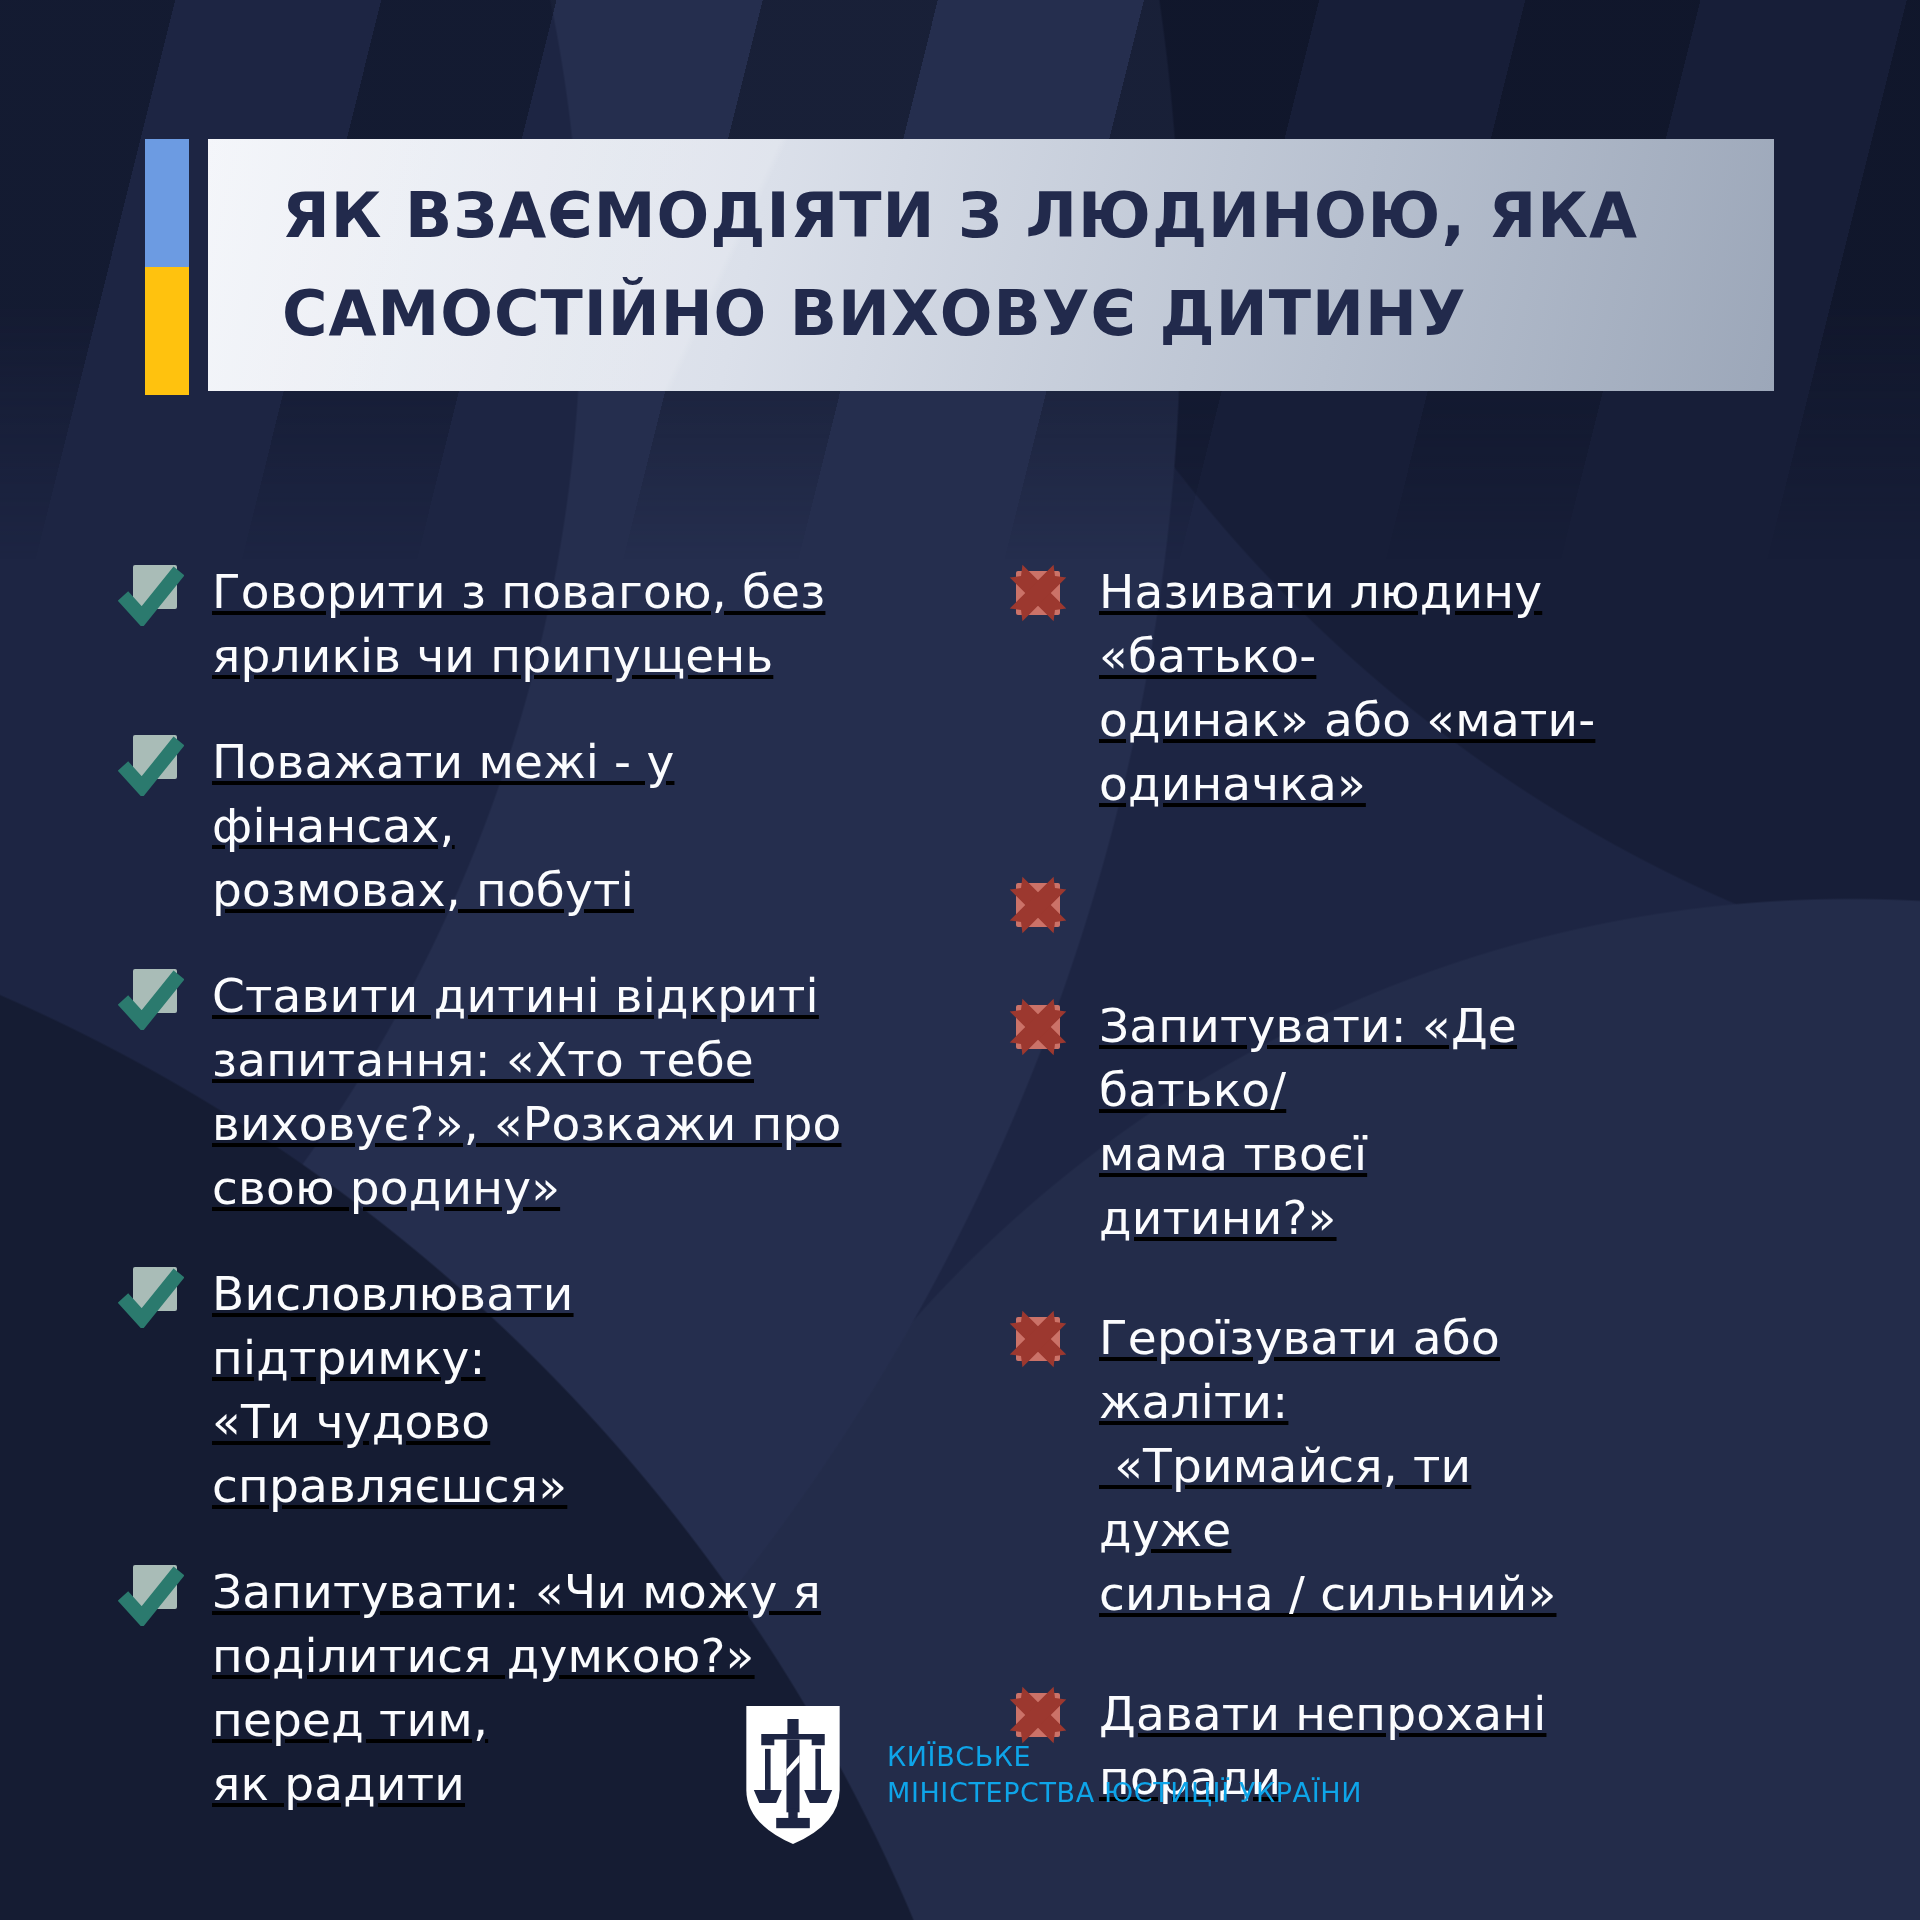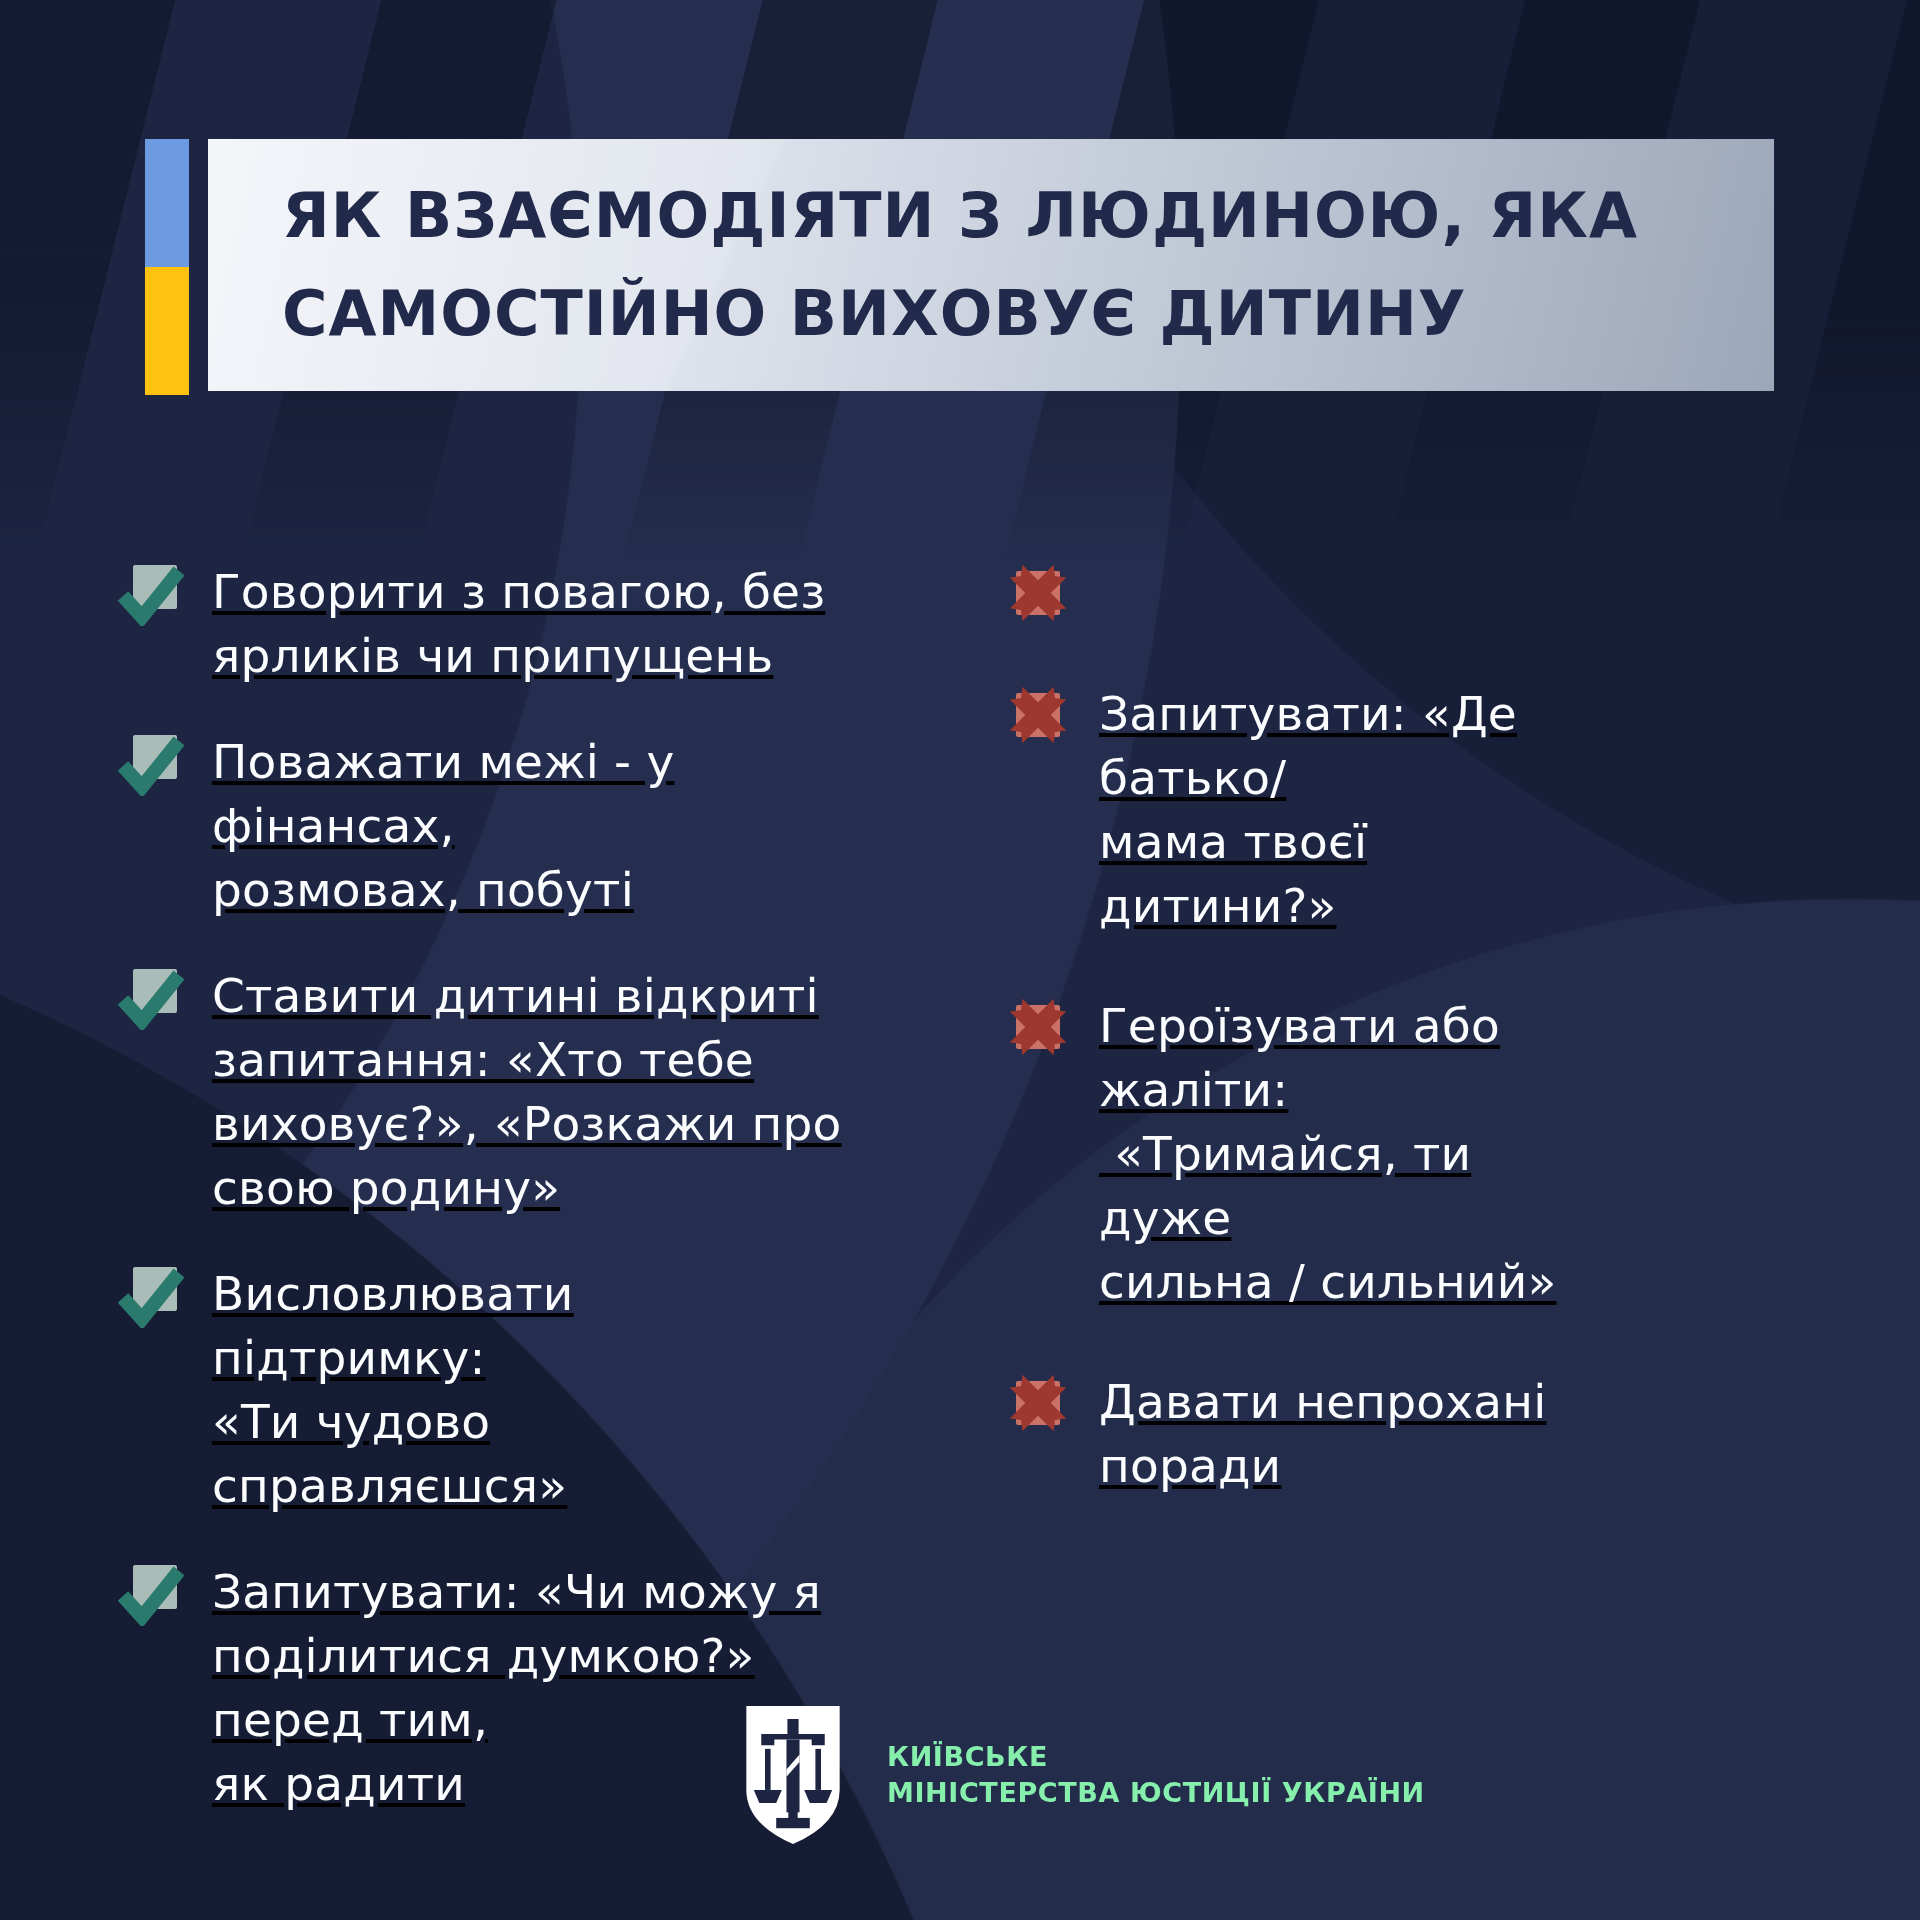--- a/index.html
+++ b/index.html
@@ -50,21 +50,21 @@
   .item .icon{flex:none;width:66px;height:66px;margin-top:0;}
   .item-text{
     color:#fbfcfe;font-size:47px;line-height:64px;white-space:pre-line;
     letter-spacing:.2px;
   }
   
   .footer{position:absolute;left:737px;top:1700px;display:flex;align-items:center;gap:38px;}
   .footer-logo{flex:none;width:112px;height:150px;}
   .footer-text{display:flex;flex-direction:column;}
   .footer-line{
-    color:#86efac;font-weight:bold;font-size:27px;line-height:36px;
+    color:#0ea5e9;font-weight:normal;font-size:27px;line-height:36px;
     letter-spacing:.6px;white-space:nowrap;
   }
 </style>
 </head>
 <body>
 
 <div class="poster">
 
   <div class="bg"></div>
   <div class="bg-stripes"></div>
@@ -118,20 +118,33 @@
         <rect x="15" y="5" width="44" height="44" rx="2" fill="#a9bcb7"></rect>
         <path d="M5 36 L24 57 L61 11" stroke="#2b7a6e" stroke-width="14" fill="none"></path>
       </svg>
       <div class="item-text">Запитувати: «Чи можу я
 поділитися думкою?» перед тим,
 як радити</div>
     </div>
   </div>
 
   <div class="col col-right">
+    <div class="item">
+      <svg class="icon" viewBox="0 0 66 66">
+        <rect x="11" y="11" width="44" height="44" rx="2" fill="#cb7268"></rect>
+        <g transform="rotate(45 33 33)">
+            <polygon points="2,24 64,24 57,33 64,42 2,42 9,33" fill="#9c382f"></polygon>
+          </g>
+        <g transform="rotate(-45 33 33)">
+            <polygon points="2,24 64,24 57,33 64,42 2,42 9,33" fill="#9c382f"></polygon>
+          </g>
+      </svg>
+      <div class="item-text">Називати людину «батько-
+одинак» або «мати-одиначка»</div>
+    </div>
     <div class="item">
       <svg class="icon" viewBox="0 0 66 66">
         <rect x="11" y="11" width="44" height="44" rx="2" fill="#cb7268"></rect>
         <g transform="rotate(45 33 33)">
             <polygon points="2,24 64,24 57,33 64,42 2,42 9,33" fill="#9c382f"></polygon>
           </g>
         <g transform="rotate(-45 33 33)">
             <polygon points="2,24 64,24 57,33 64,42 2,42 9,33" fill="#9c382f"></polygon>
           </g>
       </svg>

